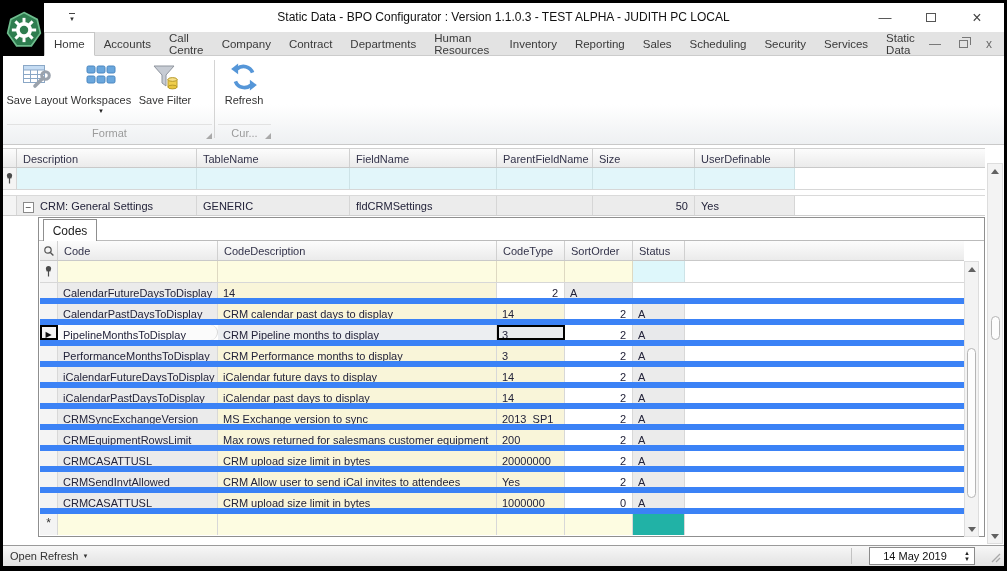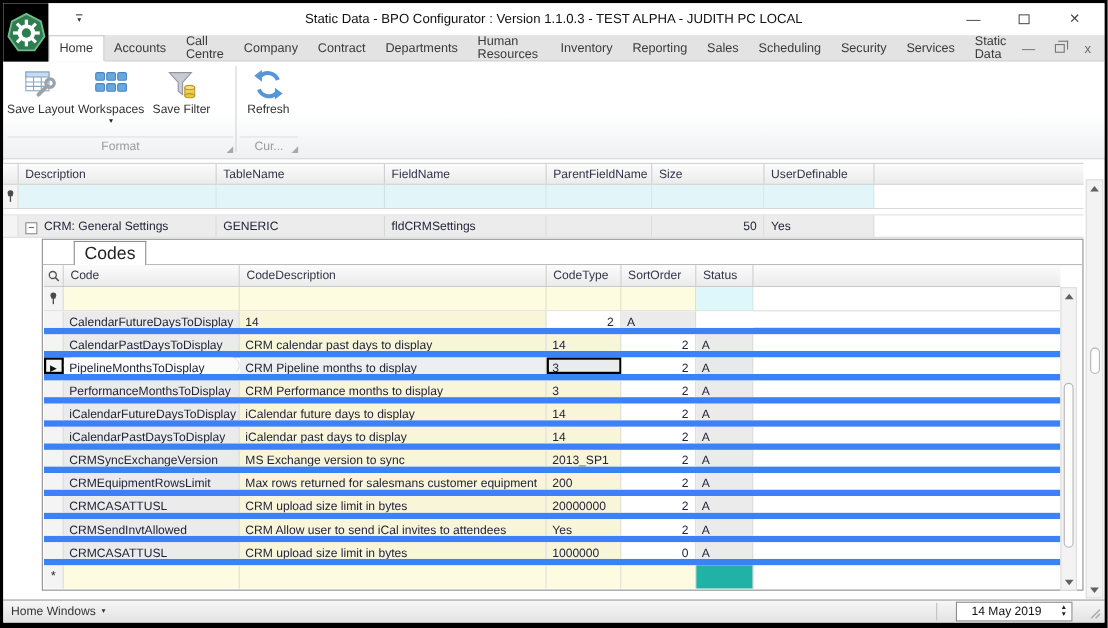--- a/index.html
+++ b/index.html
@@ -61,23 +61,23 @@
   .mcell { background:#ececec; border-right:1px solid #d6d6d6; padding:4px 0 0 6px; color:#23233a;
            overflow:hidden; white-space:nowrap; }
   .mcell.ind { background:#f4f4f4; }
   .mcell.num { text-align:right; padding-right:6px; }
   .mcell.fill { background:#fff; border-right:none; }
   .collapsebox { display:inline-block; width:11px; height:11px; border:1px solid #8a8a8a; background:#fff;
                  font-size:10px; line-height:9px; text-align:center; color:#333; margin-right:6px; vertical-align:-1px; }
   
   .container { position:absolute; left:35px; top:72px; width:947px; height:320px;
                border:1px solid #8f8f8f; background:#fff; }
-  .codes-tab { position:absolute; left:4px; top:1px; width:66px; height:22px; background:#fff; z-index:2;
-               border:1px solid #8f8f8f; border-bottom:none; font-size:16px; color:#222;
-               display:flex; align-items:center; justify-content:center;margin-left:24px; }
+  .codes-tab { position:absolute; left:4px; top:1px; width:54px; height:22px; background:#fff; z-index:2;
+               border:1px solid #8f8f8f; border-bottom:none; font-size:12px; color:#222;
+               display:flex; align-items:center; justify-content:center; }
   .tabline { position:absolute; left:0; top:22px; right:0; height:1px; background:#bbbbbb; }
   .dgrid { position:absolute; left:1px; top:23px; width:924px; font-size:11px; }
   .dgridrow { display:grid; grid-template-columns:18px 160px 279px 68px 68px 52px 1fr; }
   .dheader { height:20px; background:linear-gradient(#fcfcfc,#ebebeb); border-bottom:1px solid #c9c9c9; }
   .dheader .hcell { padding-top:4px; }
   .dheader .hcell.ind { padding:0; display:flex; align-items:center; justify-content:center; }
   .dfilter { height:22px; border-bottom:1px solid #d7d7d7; }
   .dfilter .fcell { background:#fdfce1; border-right:1px solid #ded9c2; }
   .dfilter .fcell.ind { background:#f4f4f4; border-right:1px solid #d6d6d6; }
   .dfilter .fcell.cst { background:#def7fb; border-right:1px solid #cde3e7; }
@@ -441,21 +441,21 @@
           <span class="tri-up"></span>
         </div>
       <div class="sthumb"></div>
       <div class="sarrow down">
           <span class="tri-down"></span>
         </div>
     </div>
   </div>
 
   <div class="statusbar">
-    <div class="openwin"><span>Home Windows</span><span class="caret">▼</span></div>
+    <div class="openwin"><span>Open Refresh</span><span class="caret">▼</span></div>
     <div class="sb-sep"></div>
     <div class="dateedit">
       <div class="dval">14 May 2019</div>
       <div class="spin">
         <span>▲</span>
         <span>▼</span>
       </div>
     </div>
     <svg class="grip" width="12" height="12" viewBox="0 0 12 12">
       <line x1="11" y1="3" x2="3" y2="11" stroke="#a8a8a8" stroke-width="1.3"></line>

